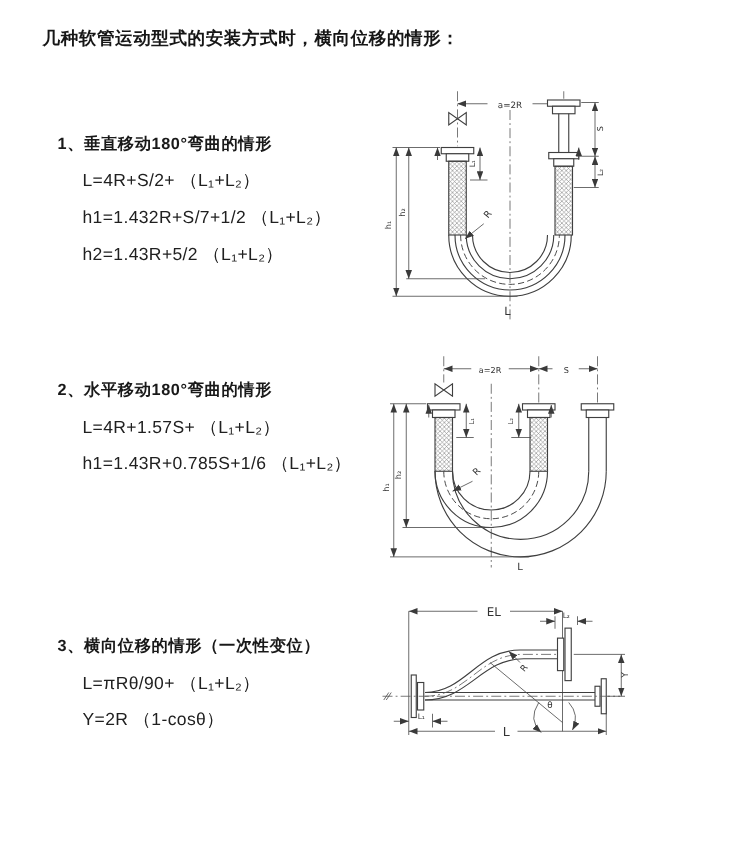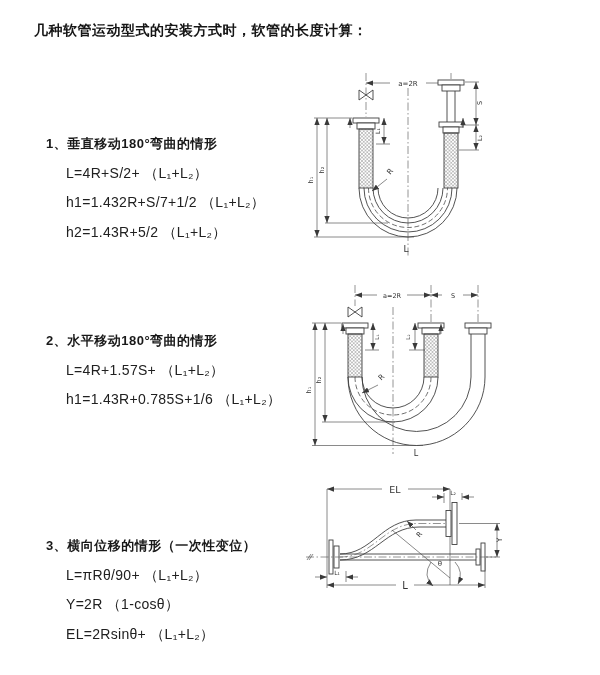--- a/index.html
+++ b/index.html
@@ -4,56 +4,55 @@
 <style>
   html,body{margin:0;padding:0;}
   body{
     width:600px;height:675px;background:#ffffff;position:relative;overflow:hidden;
     font-family:"Liberation Sans","DejaVu Sans",sans-serif;color:#1f1f1f;
   }
   .page-title{
     position:absolute;left:34px;top:22px;font-size:14px;letter-spacing:.5px;
     font-weight:600;color:#161616;white-space:nowrap;
   }
-  .section{position:absolute;left:46px;width:270px;margin-top:29px;}
+  .section{position:absolute;left:46px;width:270px;}
   .sec-heading{font-size:13px;font-weight:600;color:#191919;letter-spacing:.5px;white-space:nowrap;}
   .formula{font-size:14px;color:#202020;margin:11.5px 0 0 20px;letter-spacing:.3px;white-space:nowrap;}
   .diagram{position:absolute;}
   svg{display:block;}
   svg text{font-family:"DejaVu Sans",sans-serif;fill:#333;}
   .ln{stroke:#3f3f3f;stroke-width:.9;fill:none;}
   .thin{stroke:#4a4a4a;stroke-width:.65;fill:none;}
   .cl{stroke:#5a5a5a;stroke-width:.65;fill:none;stroke-dasharray:8 2.5 1.5 2.5;}
   .hd{stroke:#4a4a4a;stroke-width:.8;fill:none;stroke-dasharray:5 2.6;}
   .fit{stroke:#3f3f3f;stroke-width:.9;fill:#ffffff;}
   .arrfill{fill:#3a3a3a;}
 </style>
 </head>
 <body>
 
-<div class="page-title">几种软管运动型式的安装方式时，软管的长度计算：</div>
+<div class="page-title">几种软管运动型式的安装方式时，横向位移的情形：</div>
 
 <div class="section" style="top:106px">
   <div class="sec-heading">1、垂直移动180°弯曲的情形</div>
   <div class="formula">L=4R+S/2+ （L₁+L₂）</div>
   <div class="formula">h1=1.432R+S/7+1/2 （L₁+L₂）</div>
   <div class="formula">h2=1.43R+5/2 （L₁+L₂）</div>
 </div>
 
 <div class="section" style="top:303px">
   <div class="sec-heading">2、水平移动180°弯曲的情形</div>
   <div class="formula">L=4R+1.57S+ （L₁+L₂）</div>
   <div class="formula">h1=1.43R+0.785S+1/6 （L₁+L₂）</div>
 </div>
 
 <div class="section" style="top:508px">
   <div class="sec-heading">3、横向位移的情形（一次性变位）</div>
   <div class="formula">L=πRθ/90+ （L₁+L₂）</div>
   <div class="formula">Y=2R （1-cosθ）</div>
-  <div class="formula">EL=2Rsinθ+ （L₁+L₂）</div>
 </div>
 
 <div class="diagram" style="left:306px;top:70px">
 <svg width="248" height="192" viewBox="0 0 248 192">
   <defs>
     <marker id="arrA" viewBox="0 0 8 6" markerWidth="7" markerHeight="5.5" refX="8" refY="3" orient="auto-start-reverse" markerUnits="userSpaceOnUse">
       <path d="M0,0 L8,3 L0,6 z" class="arrfill"></path>
     </marker>
     <pattern id="hatchA" width="3.5" height="3.5" patternUnits="userSpaceOnUse">
       <path d="M0,3.5 L3.5,0 M0,0 L3.5,3.5" stroke="#8a8a8a" stroke-width="0.5"></path>

